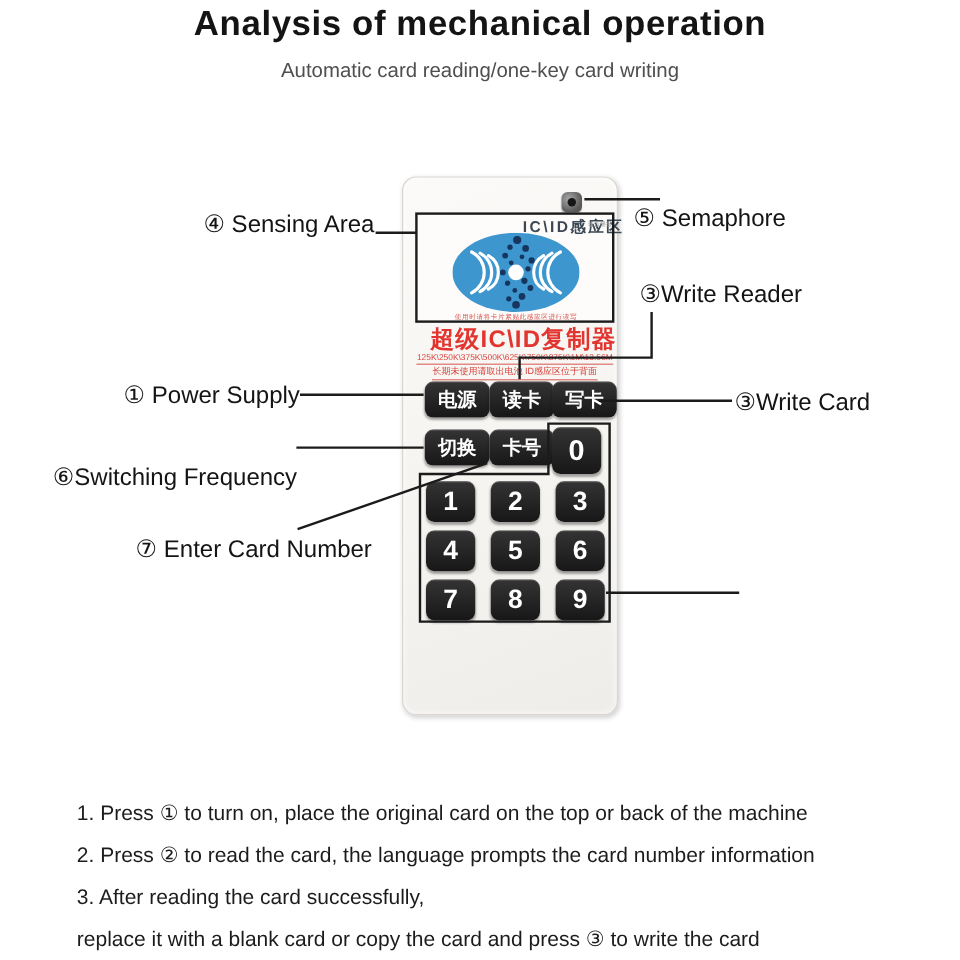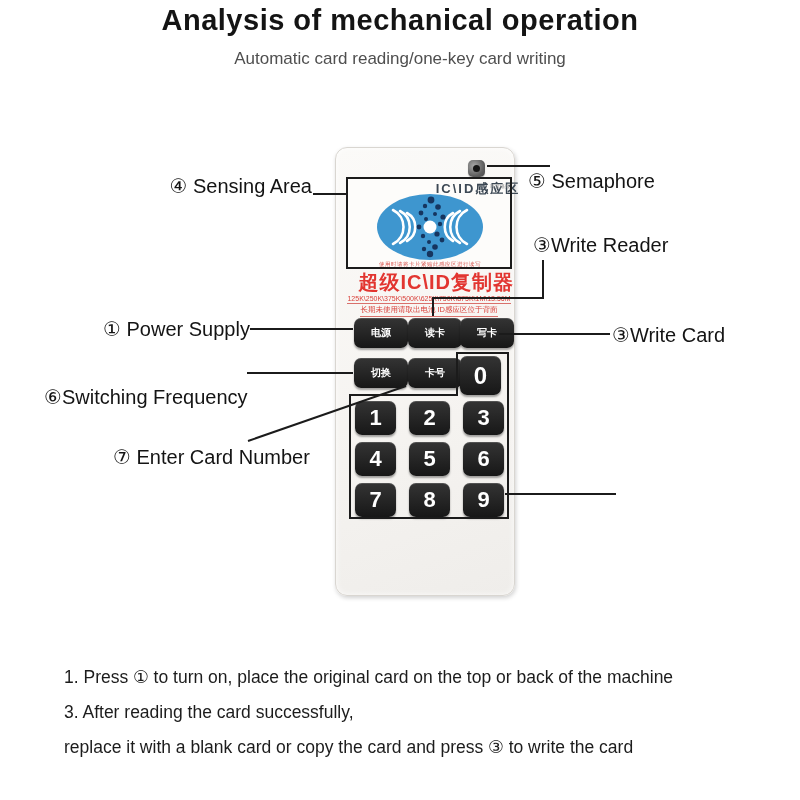--- a/index.html
+++ b/index.html
@@ -32,21 +32,21 @@
   .red-small{left:4px;width:178px;text-align:center;color:#d9403a;}
   .freq-line{top:147px;font-size:7px;}
   .tip-line{top:157px;font-size:7.5px;}
   .red-small span{display:inline-block;border-bottom:1px solid #d9706b;padding-bottom:1px;}
   
   .btn{
     display:flex;align-items:center;justify-content:center;
     background:linear-gradient(180deg,#343434,#171717);color:#ffffff;border-radius:7px;
     font-weight:700;box-shadow:0 2px 2px rgba(0,0,0,.35), inset 0 1px 0 rgba(255,255,255,.15);
   }
-  .btn-cn{width:54px;height:30px;font-size:10px;}
+  .btn-cn{width:54px;height:30px;font-size:16px;}
   .btn-num{width:41px;height:34px;font-size:22px;}
   .b-power {left:18px; top:170px;}
   .b-read  {left:72px; top:170px;}
   .b-write {left:124px;top:170px;}
   .b-switch{left:18px; top:210px;}
   .b-cardno{left:72px; top:210px;}
   .k0{left:124px;top:208px;width:41px;height:39px;font-size:24px;}
   .c1{left:19px;} .c2{left:73px;} .c3{left:127px;}
   .r1{top:253px;} .r2{top:294px;} .r3{top:335px;}
   
@@ -153,17 +153,18 @@
   <div class="abs callout lbl-4">④ Sensing Area</div>
   <div class="abs callout lbl-5">⑤ Semaphore</div>
   <div class="abs callout lbl-2">③Write Reader</div>
   <div class="abs callout lbl-1">① Power Supply</div>
   <div class="abs callout lbl-3">③Write Card</div>
   <div class="abs callout lbl-6">⑥Switching Frequency</div>
   <div class="abs callout lbl-7">⑦ Enter Card Number</div>
 
   <div class="abs instructions">
     <div>1. Press ① to turn on, place the original card on the top or back of the machine</div>
+    <div>2. Press ② to read the card, the language prompts the card number information</div>
     <div>3. After reading the card successfully,</div>
     <div>replace it with a blank card or copy the card and press ③ to write the card</div>
   </div>
 
 </div>
 
 </body></html>

